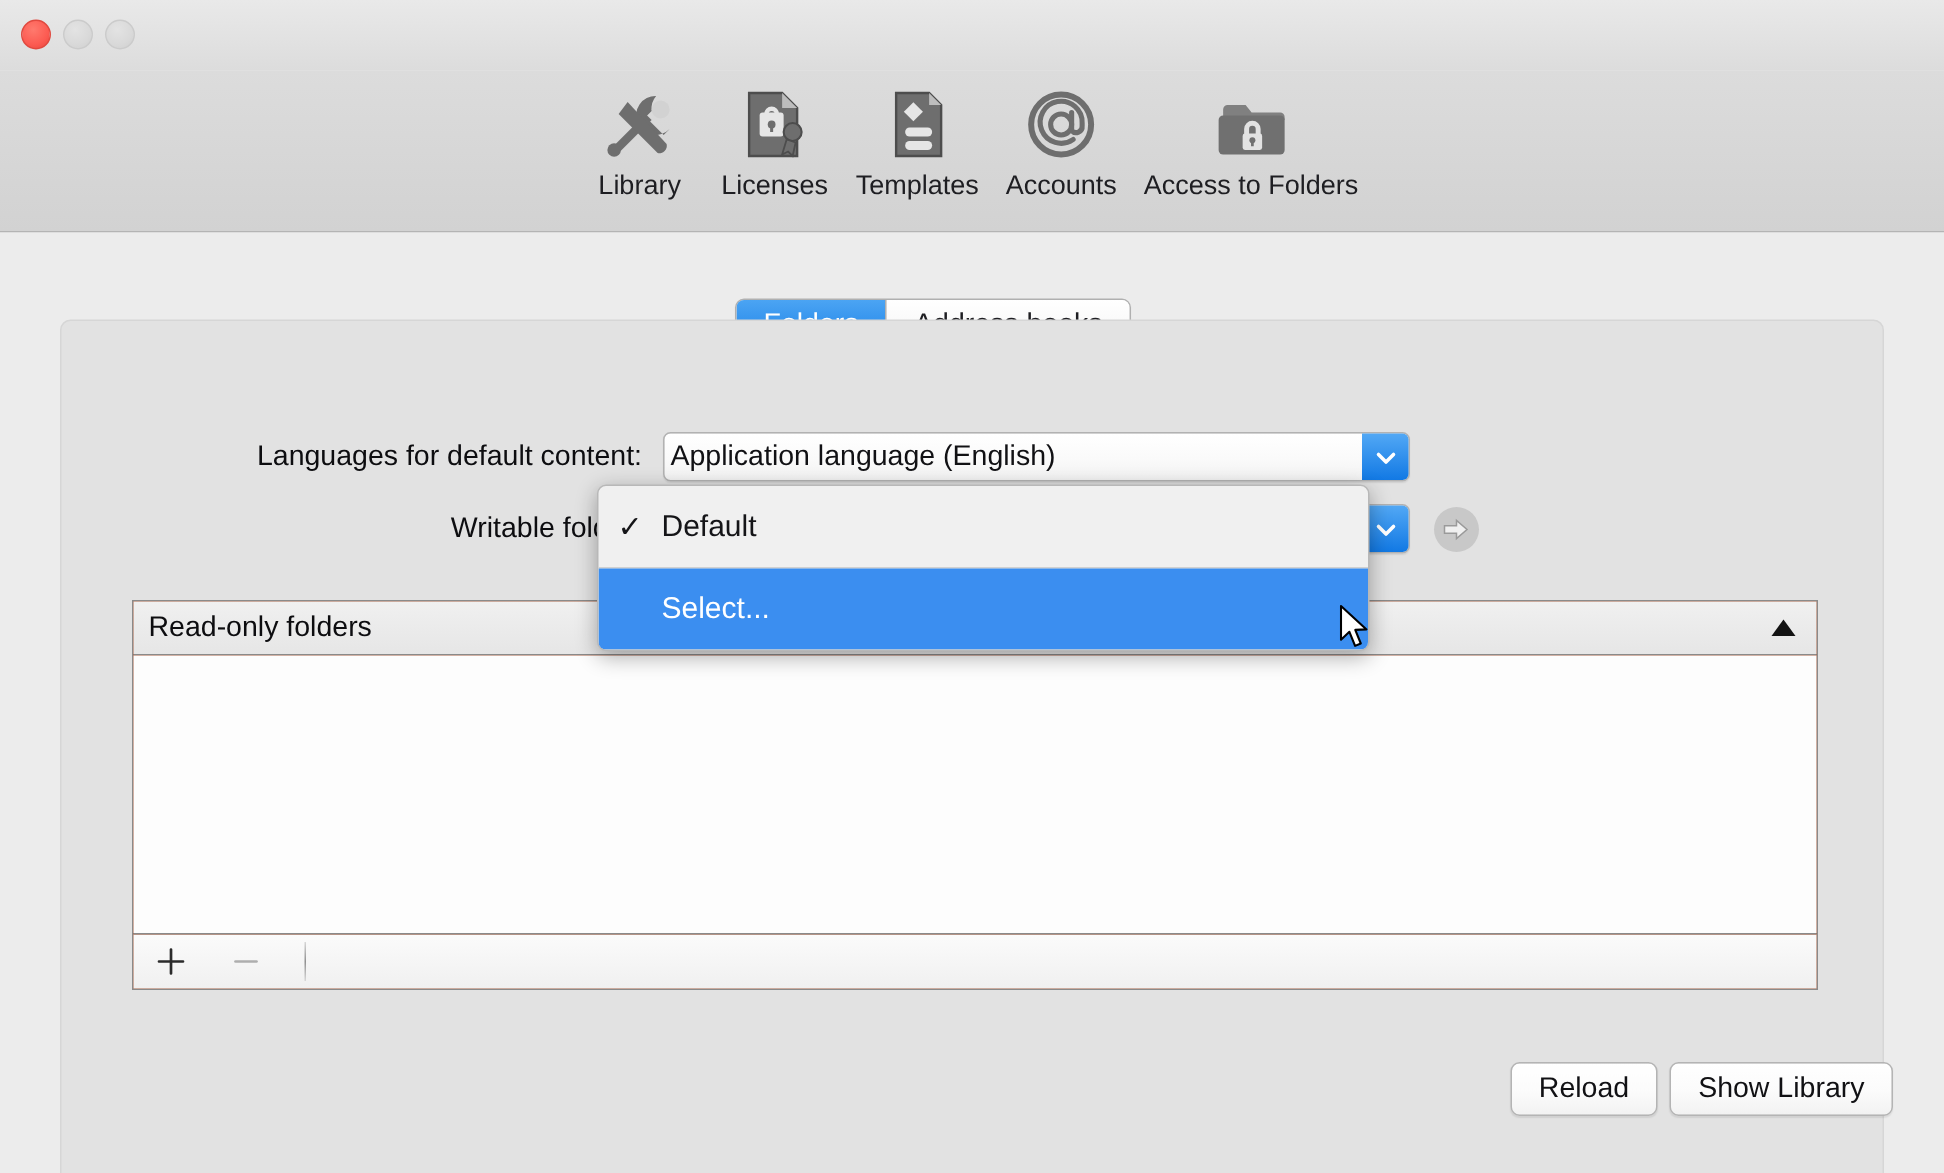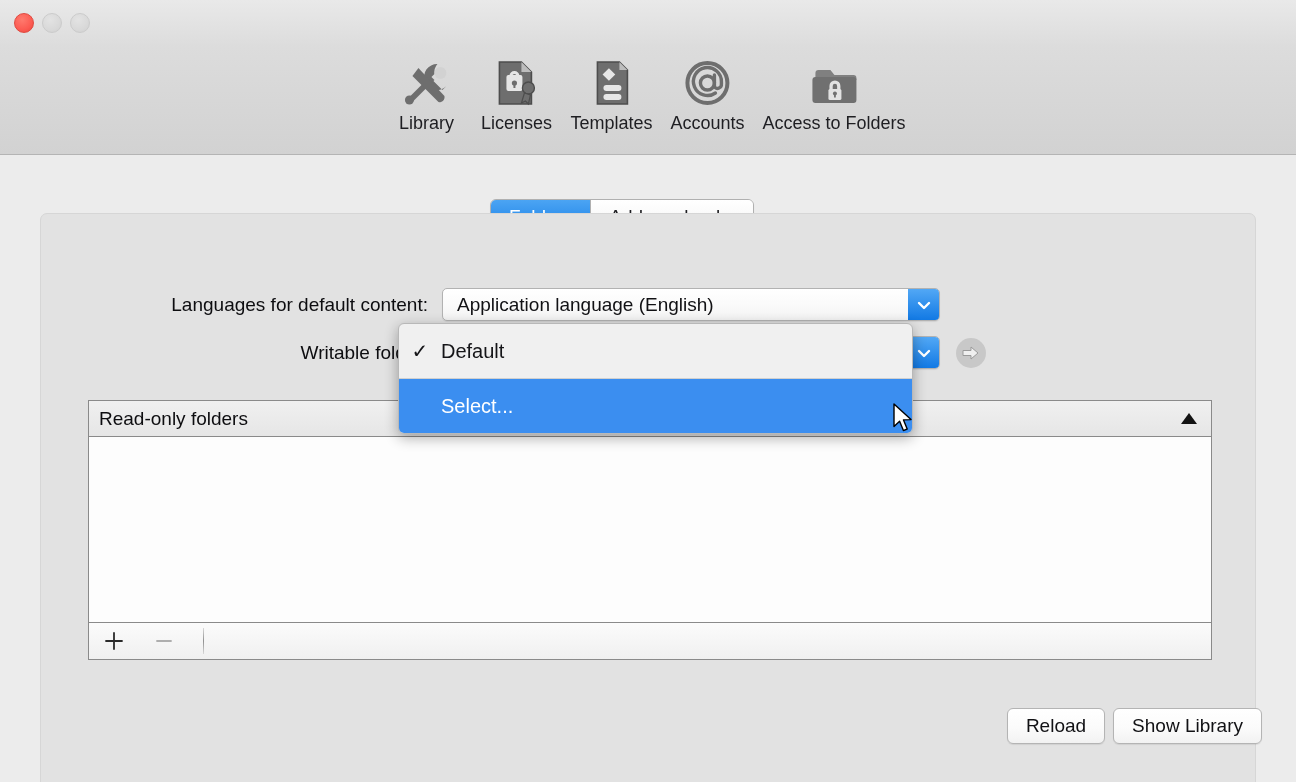--- a/index.html
+++ b/index.html
@@ -184,21 +184,21 @@
     background: linear-gradient(to bottom, #ffffff 0%, #fafafa 55%, #f2f2f2 100%);
     box-shadow: 0 1px 1px rgba(0,0,0,0.08);
     display: flex;
     align-items: center;
     box-sizing: border-box;
     cursor: default;
   }
   .popup-lang { width: 498px; }
   .popup-writable { width: 498px; }
   .popup-text {
-    padding-left: 14px;
+    padding-left: 4px;
     font-size: 19px;
     color: #111114;
     white-space: nowrap;
     overflow: hidden;
   }
   .popup-arrow {
     position: absolute;
     right: 0; top: 0;
     width: 31px;
     height: 31px;

